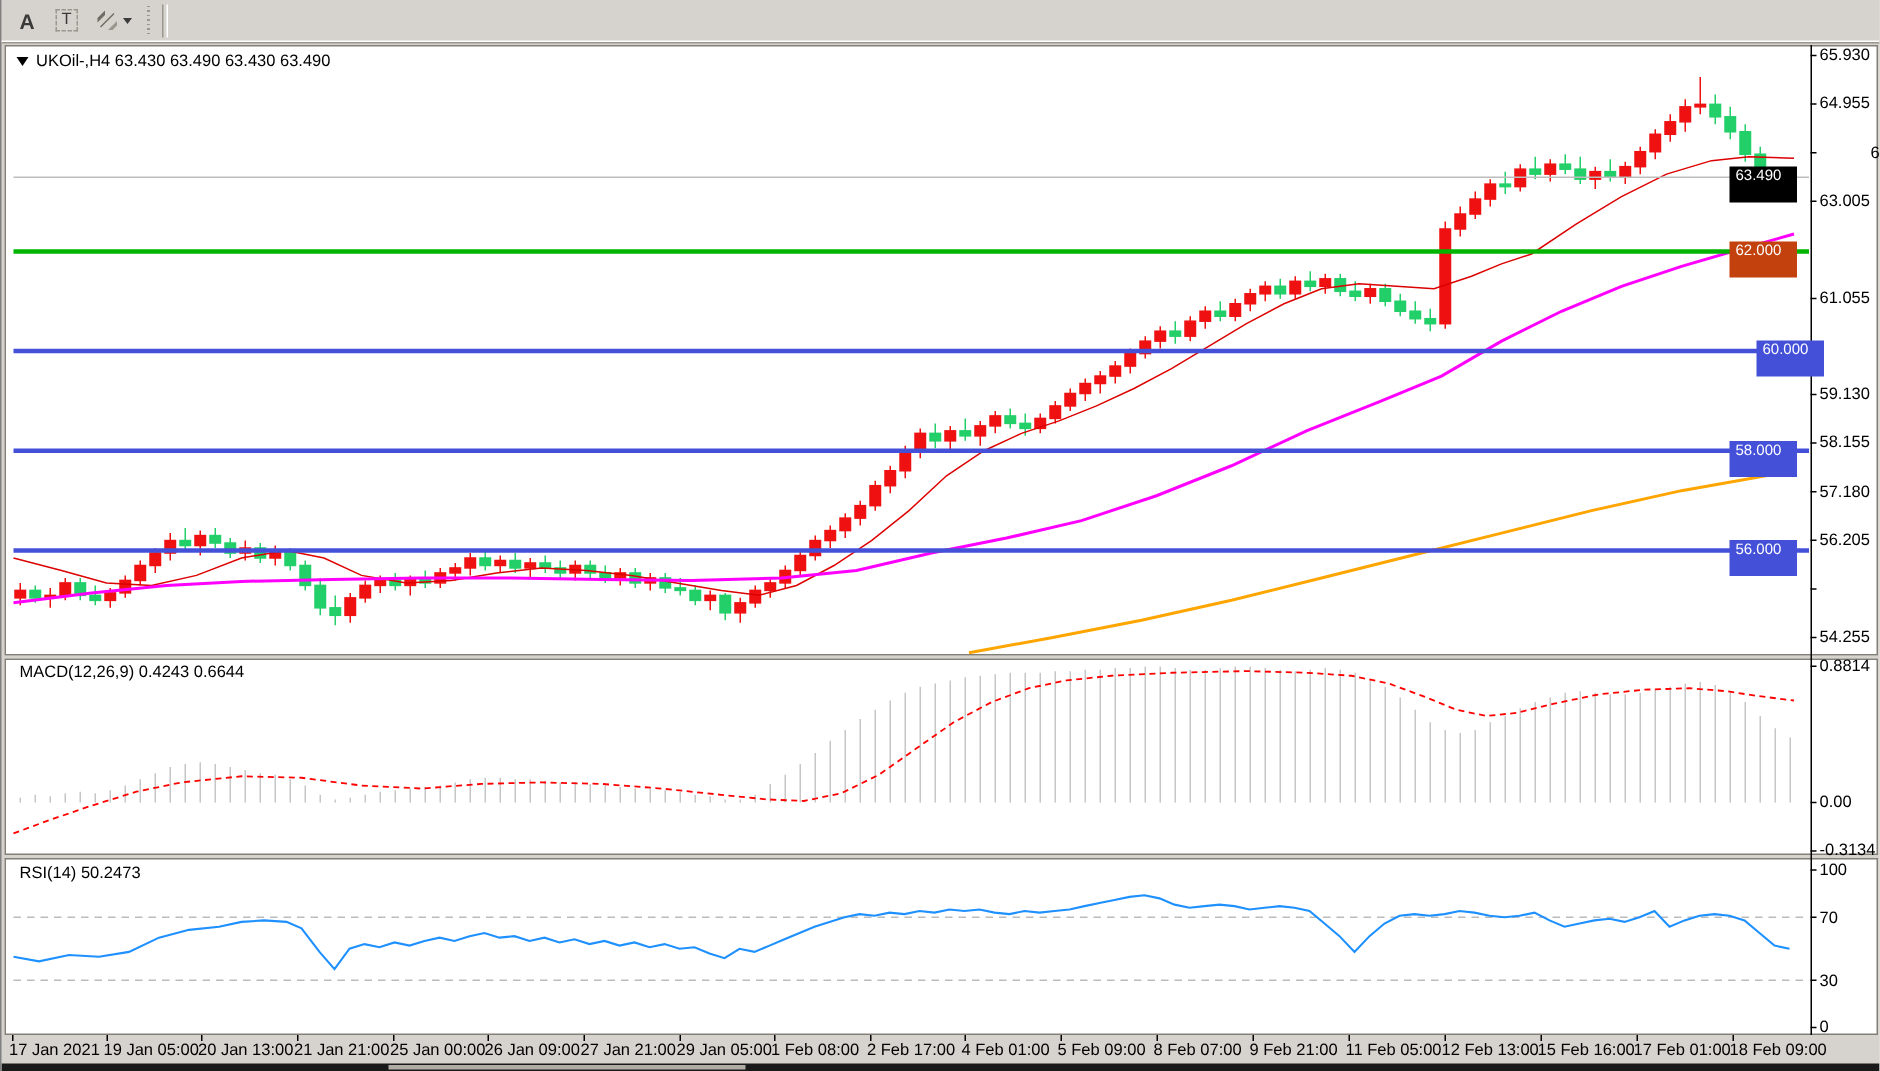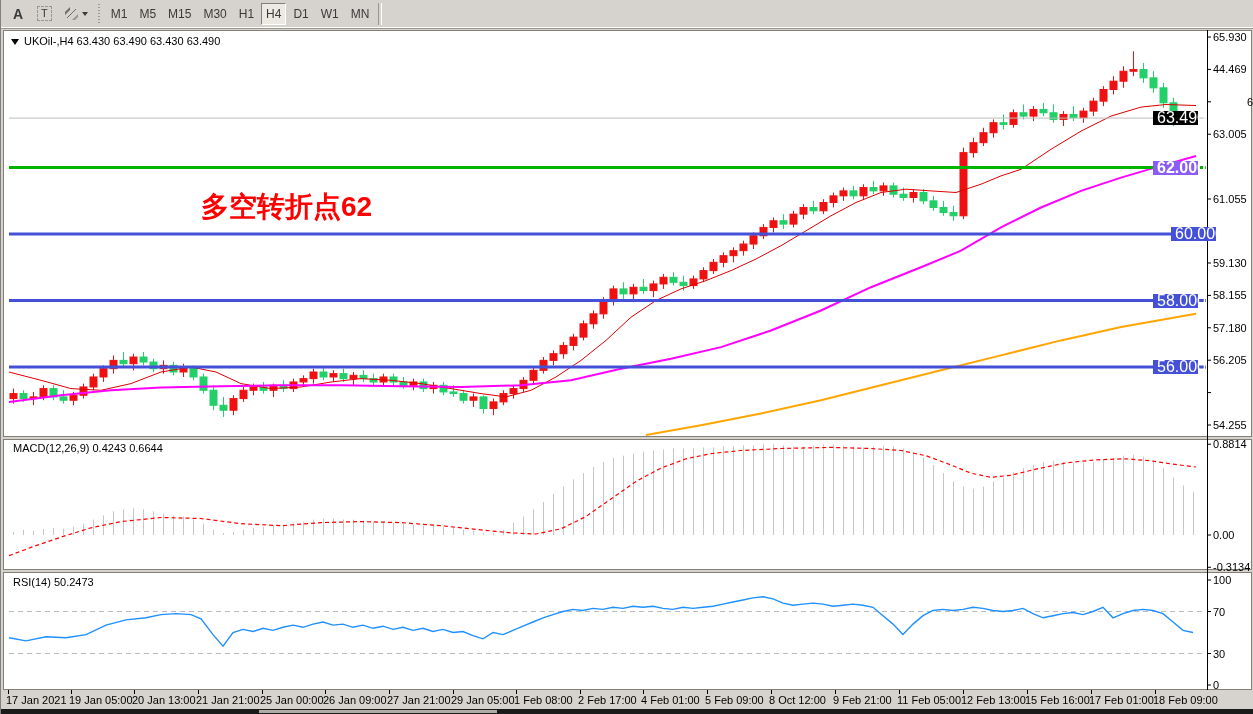--- a/index.html
+++ b/index.html
@@ -21,21 +21,21 @@
   .caret{width:0;height:0;border-left:3px solid transparent;border-right:3px solid transparent;
          border-top:4px solid #3a3a3a;margin-left:3px;}
   
   .panel{position:absolute;left:2px;width:1249px;background:#fff;border:1px solid #827f76;box-sizing:border-box;}
   #panel-main{top:30px;height:407px;}
   #panel-macd{top:439px;height:131px;}
   #panel-rsi{top:572px;height:118px;}
   #gfx{position:absolute;left:0;top:0;z-index:3;pointer-events:none;}
   #labels{position:absolute;left:0;top:0;width:1253px;height:714px;z-index:4;pointer-events:none;}
   .axlab{position:absolute;font-size:11px;color:#000;line-height:13px;white-space:nowrap;}
-  .badge{position:absolute;left:1152px;width:45px;height:14px;font-size:16px;color:#fff;
+  .badge{position:absolute;left:1152px;width:45px;height:24px;font-size:10px;color:#fff;
          line-height:14px;padding-left:4px;box-sizing:border-box;white-space:nowrap;}
   .tlab{position:absolute;top:694px;font-size:11px;color:#000;white-space:nowrap;}
   .paneltitle{position:absolute;font-size:11px;color:#000;z-index:5;white-space:nowrap;}
   #chart-title{left:10px;top:35px;}
   #macd-label{left:12px;top:442px;}
   #rsi-label{left:12px;top:576px;}
   .tri{display:inline-block;width:0;height:0;border-left:4px solid transparent;border-right:4px solid transparent;
        border-top:6px solid #000;margin-right:5px;vertical-align:middle;}
   #annotation{position:absolute;left:200px;top:188px;font-size:28px;font-weight:bold;z-index:5;white-space:nowrap;}
   .hotzone{position:absolute;z-index:6;background:transparent;}
@@ -54,31 +54,20 @@
     </div>
     <div class="tbtn">
       <svg width="15" height="15">
         <polygon points="1,6 6,1 6,4 1,9" fill="#6f6c64"></polygon>
         <polygon points="8,14 14,8 14,11 11,14" fill="#9a978e"></polygon>
         <line x1="3" y1="12" x2="12" y2="3" stroke="#6f6c64" stroke-width="1"></line>
       </svg>
       <span class="caret"></span>
     </div>
     <div class="grip"></div>
-    <div id="tf-group" style="display:flex;align-items:center;">
-        <div class="tbtn">M1</div>
-        <div class="tbtn">M5</div>
-        <div class="tbtn">M15</div>
-        <div class="tbtn">M30</div>
-        <div class="tbtn">H1</div>
-        <div class="tbtn pressed">H4</div>
-        <div class="tbtn">D1</div>
-        <div class="tbtn">W1</div>
-        <div class="tbtn">MN</div>
-      </div>
     <div class="sep"></div>
   </div>
 
   <div class="panel" id="panel-main"></div>
   <div class="panel" id="panel-macd"></div>
   <div class="panel" id="panel-rsi"></div>
 
   <svg id="gfx" width="1253" height="714">
       <line x1="12.5" y1="388.61183117314744" x2="12.5" y2="403.5669657693589" stroke="#ef1111" stroke-width="1"></line>
       <rect x="9" y="393.59687603855116" width="7" height="4.9850448654040065" fill="#ef1111" stroke="#ef1111"></rect>
@@ -487,59 +476,58 @@
       <line x1="1026.5" y1="690" x2="1026.5" y2="694" stroke="#000" stroke-width="1"></line>
       <line x1="1090.5" y1="690" x2="1090.5" y2="694" stroke="#000" stroke-width="1"></line>
       <line x1="1154.5" y1="690" x2="1154.5" y2="694" stroke="#000" stroke-width="1"></line>
     </svg>
 
   <div class="paneltitle" id="chart-title">
     <span class="tri"></span><span>UKOil-,H4 63.430 63.490 63.430 63.490</span>
   </div>
   <div class="paneltitle" id="macd-label">MACD(12,26,9) 0.4243 0.6644</div>
   <div class="paneltitle" id="rsi-label">RSI(14) 50.2473</div>
-  <div id="annotation" style="color: rgb(255, 0, 0);">多空转折点62</div>
 
   <div id="labels">
       <div class="axlab" style="left: 1212px; top: 31px;">65.930</div>
-      <div class="axlab" style="left: 1212px; top: 63.4028px;">44.469</div>
+      <div class="axlab" style="left: 1212px; top: 63.4028px;">64.955</div>
       <div class="axlab" style="left: 1212px; top: 95.8056px; margin-left: 34px;">63.980</div>
       <div class="axlab" style="left: 1212px; top: 128.208px;">63.005</div>
       <div class="axlab" style="left: 1212px; top: 193.014px;">61.055</div>
       <div class="axlab" style="left: 1212px; top: 256.989px;">59.130</div>
       <div class="axlab" style="left: 1212px; top: 289.391px;">58.155</div>
       <div class="axlab" style="left: 1212px; top: 321.794px;">57.180</div>
       <div class="axlab" style="left: 1212px; top: 354.197px;">56.205</div>
       <div class="axlab" style="left: 1272px; top: 386.6px;">55.230</div>
       <div class="axlab" style="left: 1212px; top: 419.003px;">54.255</div>
       <div class="axlab" style="left: 1212px; top: 438.216px;">0.8814</div>
       <div class="axlab" style="left: 1212px; top: 529px;">0.00</div>
       <div class="axlab" style="left: 1212px; top: 561.28px;">-0.3134</div>
       <div class="axlab" style="left: 1212px; top: 574px;">100</div>
       <div class="axlab" style="left: 1212px; top: 605.5px;">70</div>
       <div class="axlab" style="left: 1212px; top: 647.5px; text-align: right;">30</div>
       <div class="axlab" style="left: 1212px; top: 679px;">0</div>
       <div class="badge" style="top: 111.09px; background: rgb(0, 0, 0);">63.490</div>
-      <div class="badge" style="top: 160.608px; background: #8b5cf6; font-weight: bold;">62.000</div>
+      <div class="badge" style="top: 160.608px; background: #c2410c;">62.000</div>
       <div class="badge" style="top: 227.075px; background: rgb(68, 80, 216); margin-left: 18px;">60.000</div>
       <div class="badge" style="top: 293.543px; background: rgb(68, 80, 216);">58.000</div>
       <div class="badge" style="top: 360.01px; background: rgb(68, 80, 216);">56.000</div>
       <div class="tlab" style="left: 5px;">17 Jan 2021</div>
       <div class="tlab" style="left: 68px;">19 Jan 05:00</div>
       <div class="tlab" style="left: 131px;">20 Jan 13:00</div>
       <div class="tlab" style="left: 195px;">21 Jan 21:00</div>
       <div class="tlab" style="left: 259px;">25 Jan 00:00</div>
       <div class="tlab" style="left: 322px;">26 Jan 09:00</div>
       <div class="tlab" style="left: 386px;">27 Jan 21:00</div>
       <div class="tlab" style="left: 450px;">29 Jan 05:00</div>
       <div class="tlab" style="left: 513px;">1 Feb 08:00</div>
       <div class="tlab" style="left: 577px;">2 Feb 17:00</div>
       <div class="tlab" style="left: 640px;">4 Feb 01:00</div>
       <div class="tlab" style="left: 704px;">5 Feb 09:00</div>
-      <div class="tlab" style="left: 768px;">8 Oct 12:00</div>
+      <div class="tlab" style="left: 768px;">8 Feb 07:00</div>
       <div class="tlab" style="left: 832px;">9 Feb 21:00</div>
       <div class="tlab" style="left: 896px;">11 Feb 05:00</div>
       <div class="tlab" style="left: 960px;">12 Feb 13:00</div>
       <div class="tlab" style="left: 1024px;">15 Feb 16:00</div>
       <div class="tlab" style="left: 1088px;">17 Feb 01:00</div>
       <div class="tlab" style="left: 1152px;">18 Feb 09:00</div>
     </div>
 
   <div class="hotzone" style="left:8px;top:30px;width:1197px;height:406px;"></div>
   <div class="hotzone" style="left:8px;top:439px;width:1197px;height:130px;"></div>

